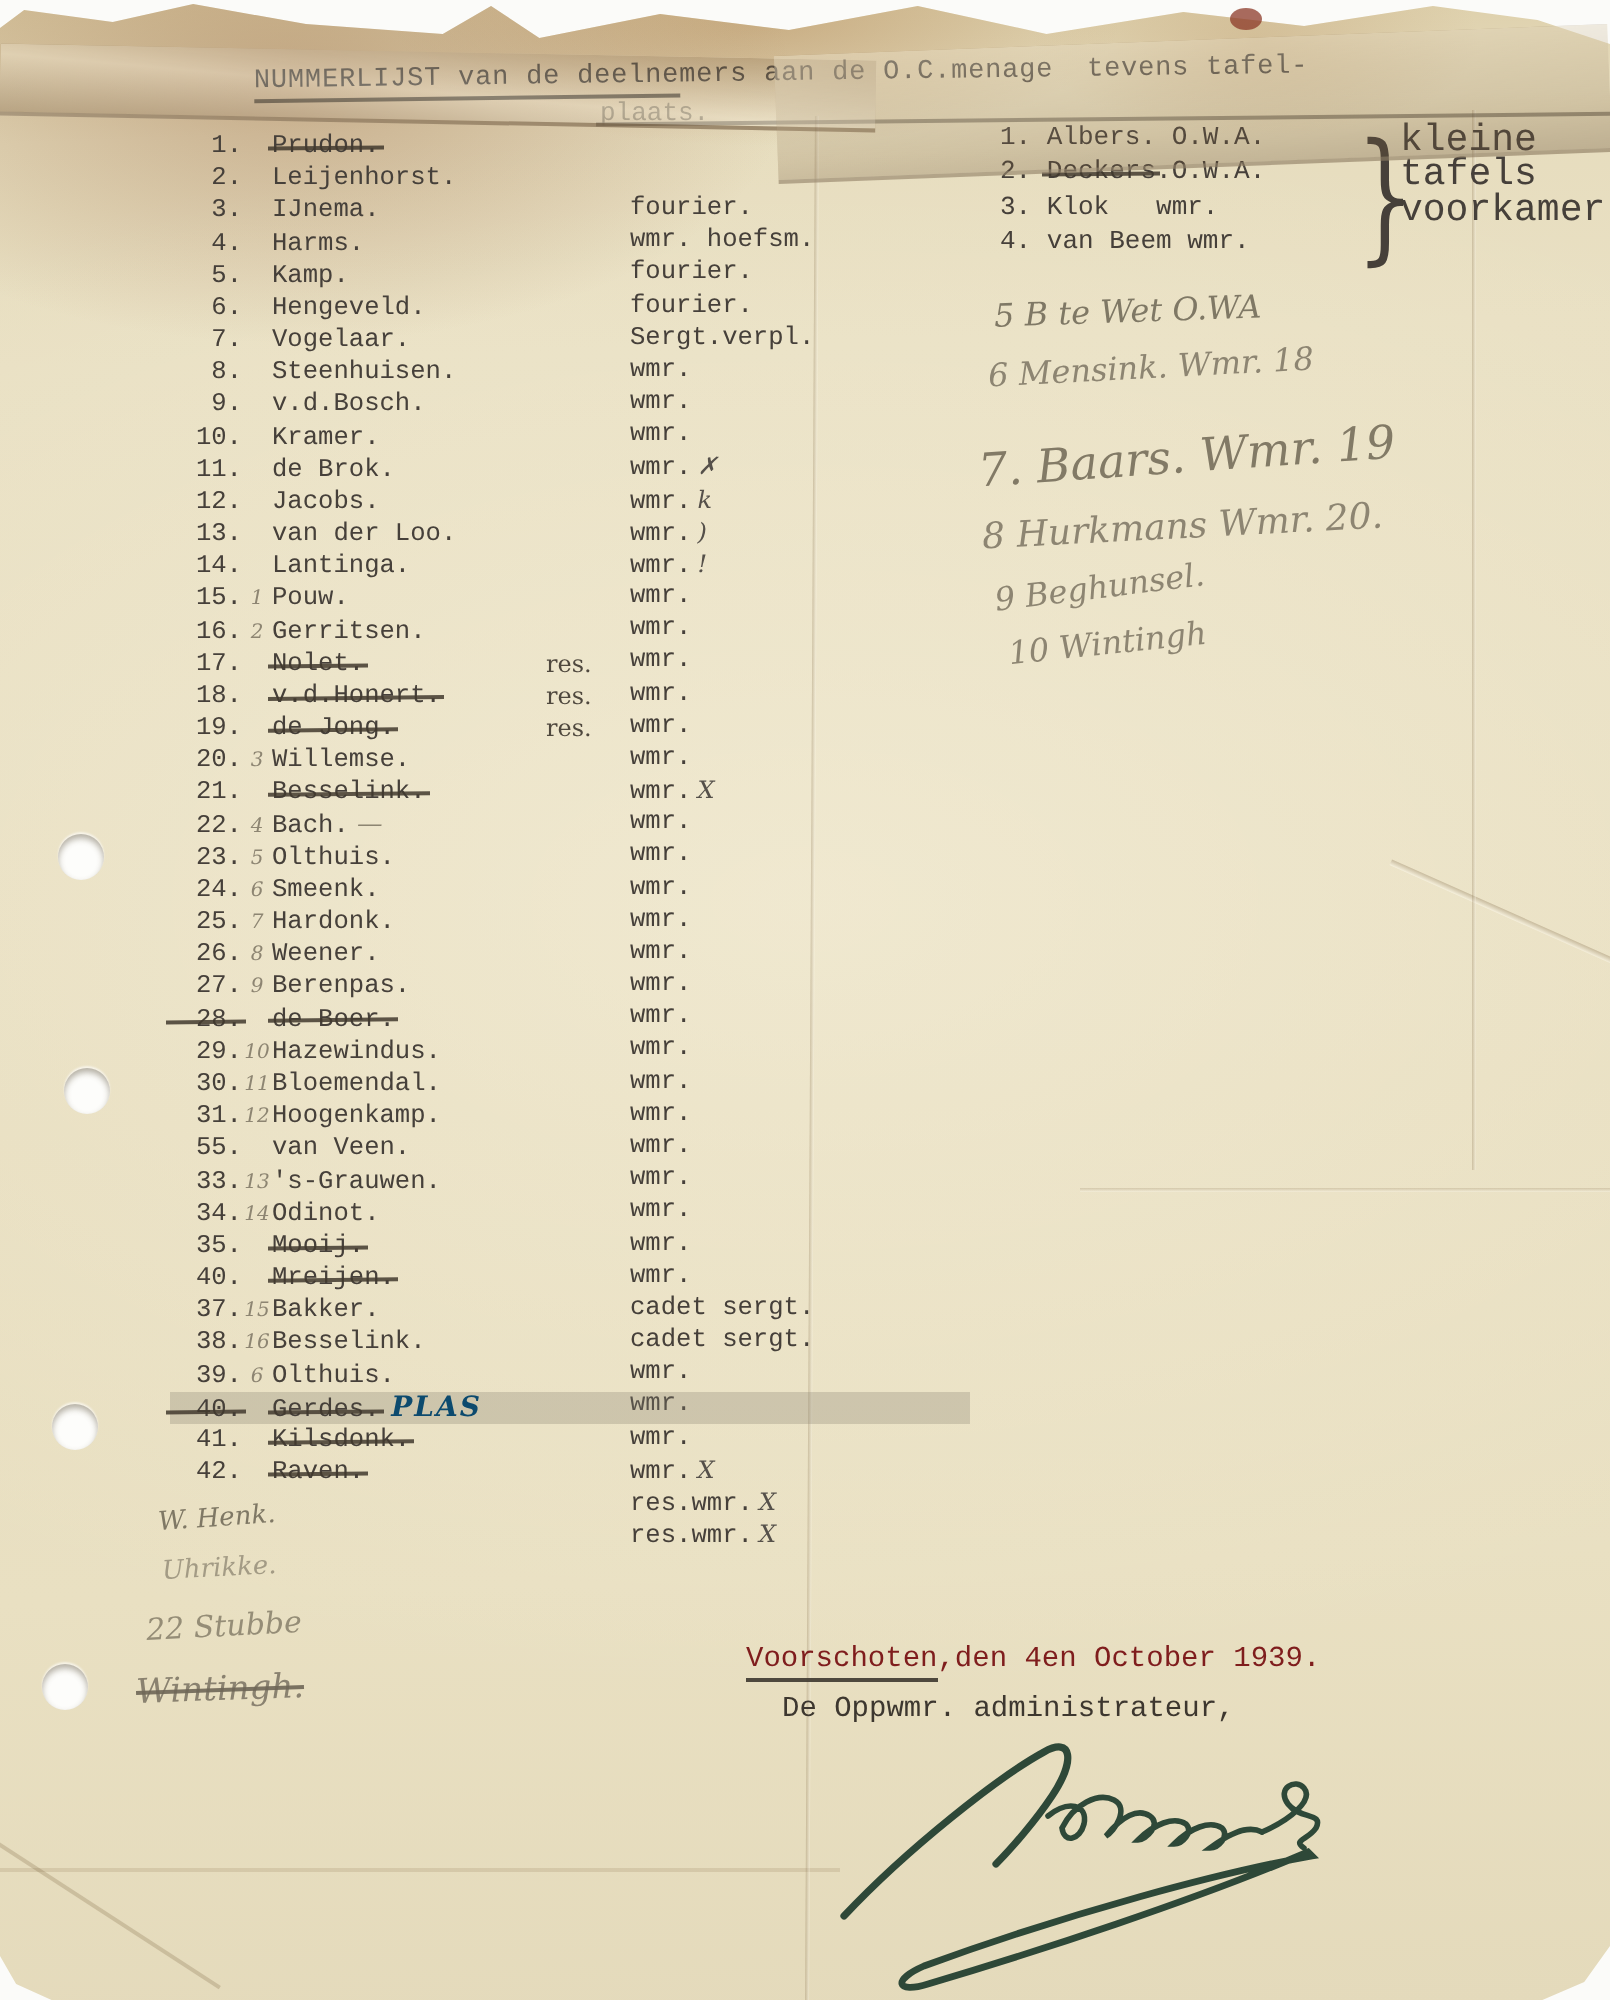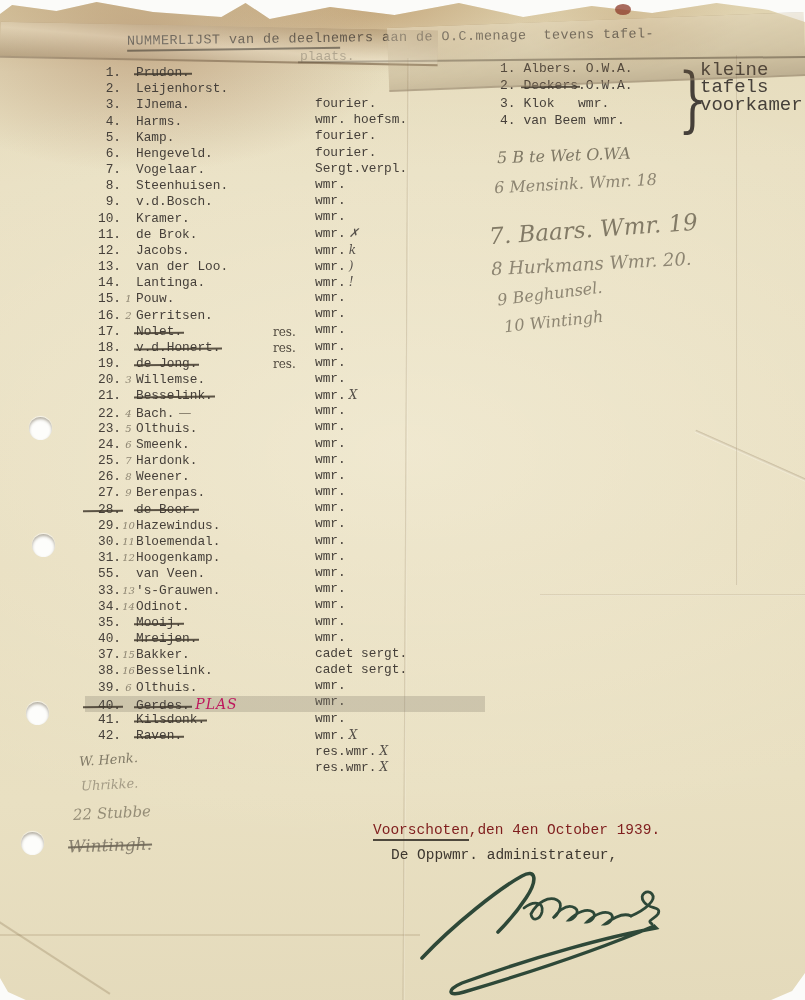--- a/index.html
+++ b/index.html
@@ -45,21 +45,21 @@
     font-style:italic;font-size:10px;color:#8d8572;}
   .lrow .rank{position:absolute;left:230px;top:0;margin-top:31px;}
   .lrow .pre-rank{position:absolute;left:188px;top:0;font-family:"DejaVu Serif",serif;
     font-size:12px;color:#4f483e;}
   .lrow .note{font-family:"DejaVu Serif",serif;font-style:italic;color:#55504a;font-size:12px;padding-left:3px;}
   .struck{position:relative;}
   .struck::after{content:"";position:absolute;left:-2px;right:-2px;top:52%;height:1.6px;
     background:rgba(66,58,46,.85);transform:rotate(-.6deg);}
   .smudge{background:rgba(135,128,114,.30);}
   .pencil{font-family:"DejaVu Serif",serif;font-style:italic;color:#8d8572;}
-  .ink-hand{font-family:"DejaVu Serif",serif;font-style:italic;font-weight:400;color:#be185d;
+  .ink-hand{font-family:"DejaVu Serif",serif;font-style:italic;font-weight:700;color:#0c4a6e;
     font-size:14px;letter-spacing:1px;}
   .list-right{position:absolute;left:500px;top:60px;z-index:2;font-size:13px;}
   .rrow{height:17.4px;line-height:17.4px;white-space:pre;}
   .brace{position:absolute;left:678px;top:56px;z-index:2;font-size:46px;color:#46403a;
     transform:scaleY(1.55);transform-origin:top;font-family:"DejaVu Serif",serif;}
   .brace-labels{position:absolute;left:700px;top:62px;z-index:2;font-size:19px;color:#46403a;}
   .brace-labels div{height:17.4px;line-height:17.4px;}
   .hw-right{position:absolute;left:0;top:0;z-index:2;}
   .hw-line{position:absolute;font-family:"DejaVu Serif",serif;font-style:italic;color:#8d8572;white-space:pre;}
   .hw-right .hw-line:nth-child(1){left:497px;top:146px;font-size:16px;transform:rotate(-2deg);color:#7f7865;}

